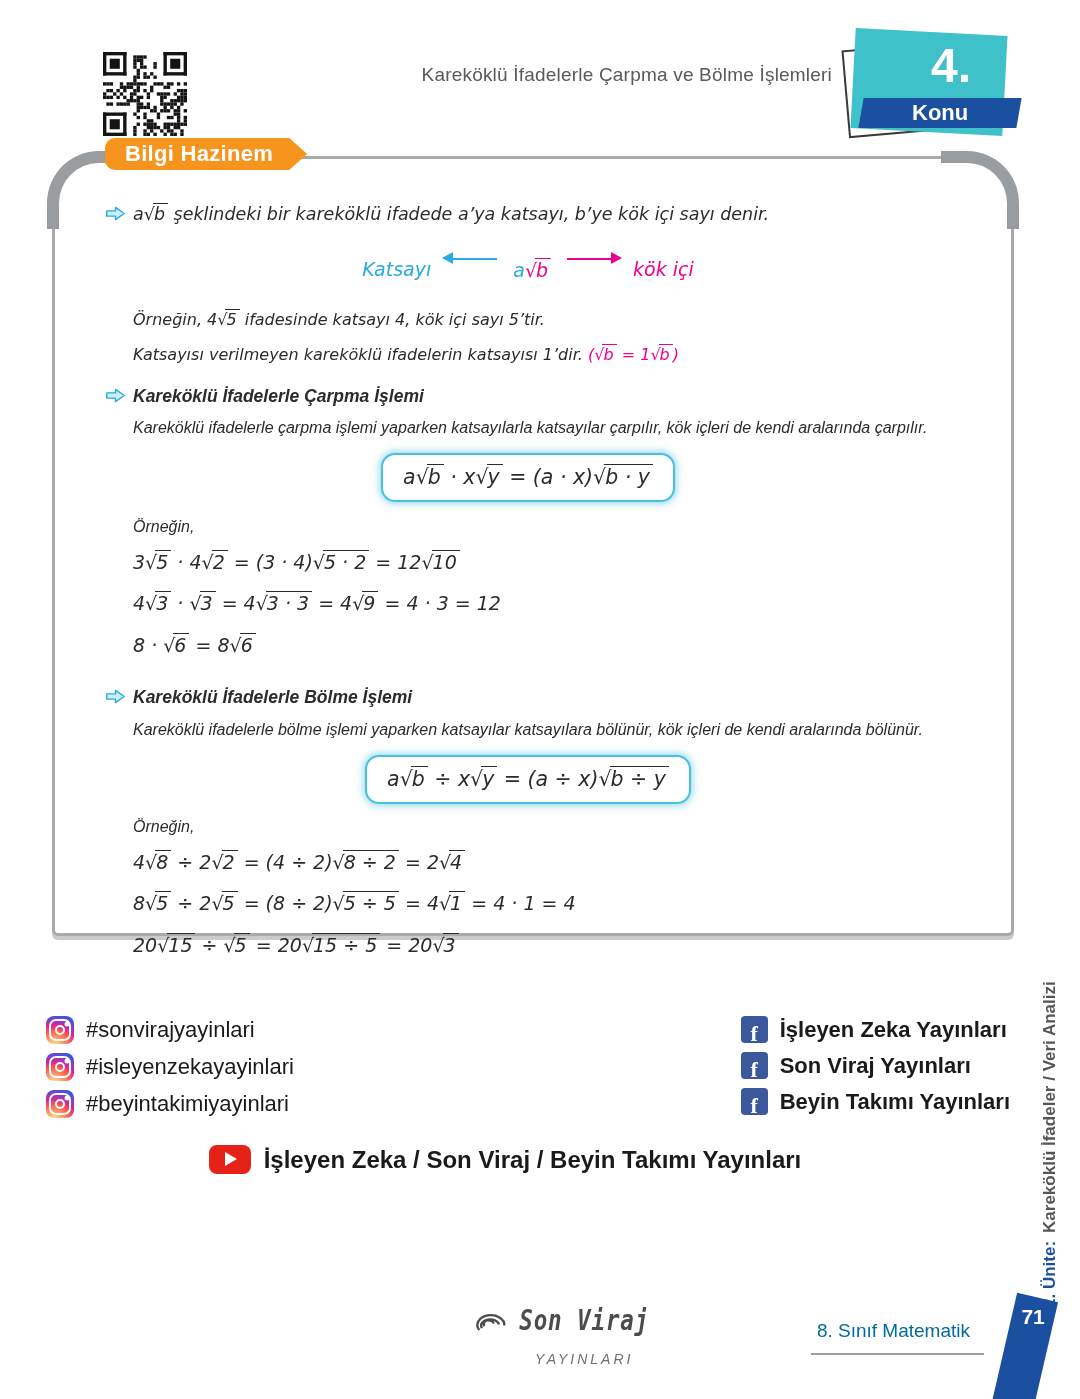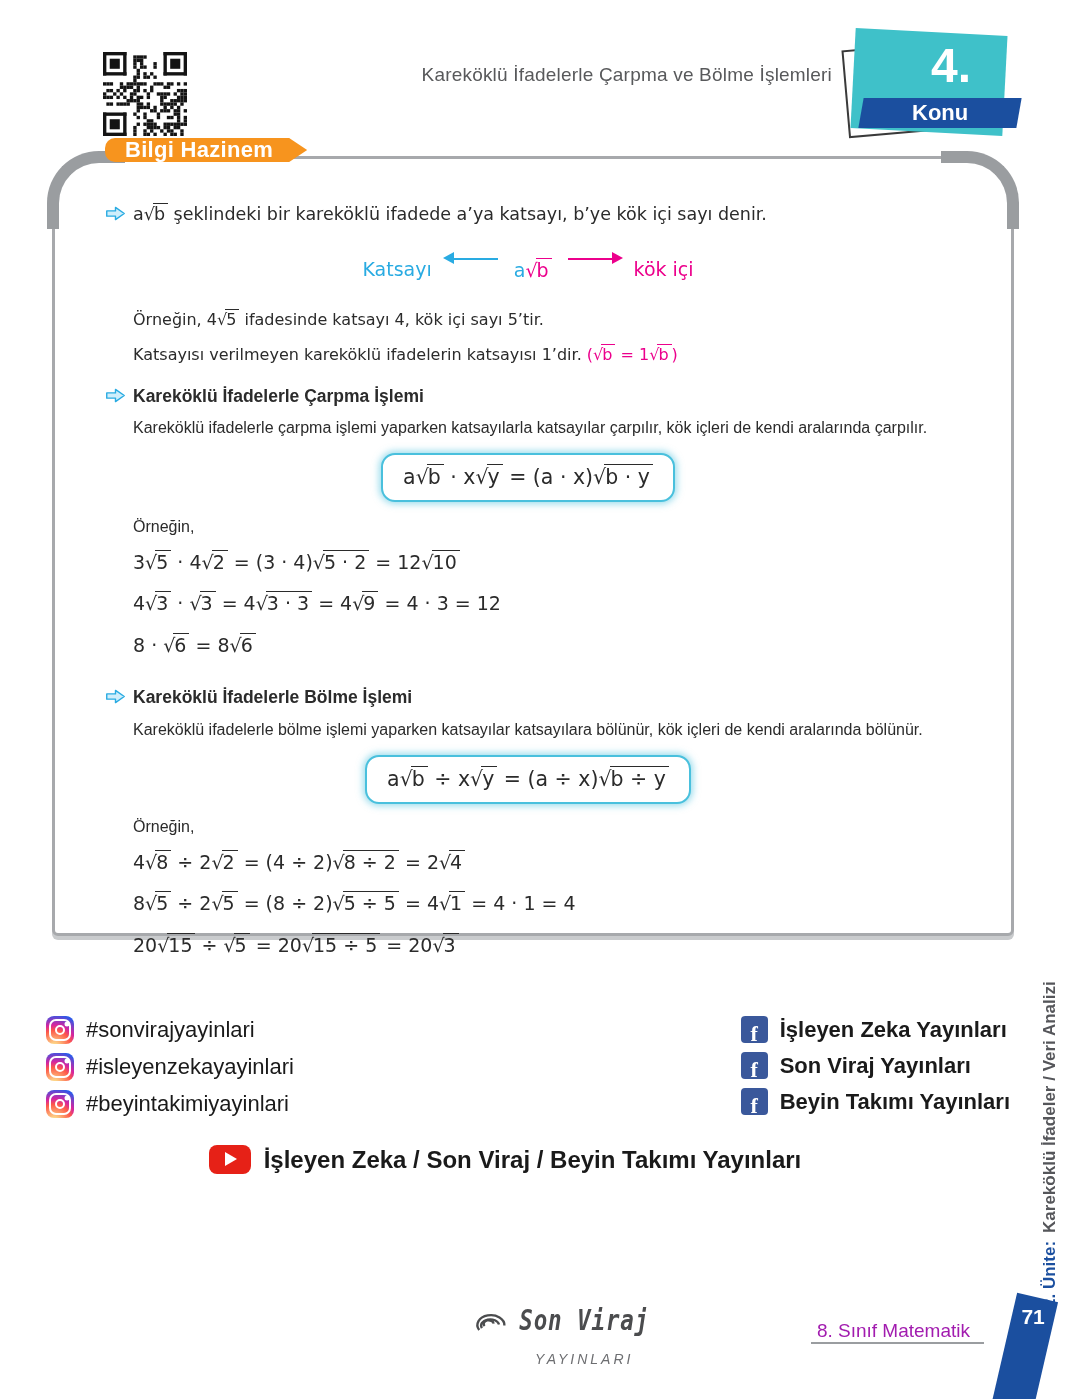--- a/index.html
+++ b/index.html
@@ -24,27 +24,27 @@
   .kb-banner span{transform:skewX(10deg);color:#fff;font-weight:bold;font-size:22px;}
 
   
   .bigbox{position:absolute;left:52px;top:156px;width:956px;height:774px;
       border:3px solid #a7a9ac;border-radius:38px 38px 6px 6px;
       box-shadow:0 4px 0 #c9cbcd;background:#fff;}
   .corner{position:absolute;width:66px;height:66px;border:0 solid #9a9da0;z-index:2;}
   .corner.tl{left:-8px;top:-8px;border-top-width:12px;border-left-width:12px;border-top-left-radius:52px;}
   .corner.tr{right:-8px;top:-8px;border-top-width:12px;border-right-width:12px;border-top-right-radius:52px;}
 
-  .badge-orange{position:absolute;left:50px;top:-21px;height:24px;z-index:5;
+  .badge-orange{position:absolute;left:50px;top:-21px;height:32px;z-index:5;
       background:#f7941e;border-radius:10px;padding:0 34px 0 20px;
       display:flex;align-items:center;
       clip-path:polygon(0 0,calc(100% - 18px) 0,100% 50%,calc(100% - 18px) 100%,0 100%);}
   .badge-orange span{color:#fff;font-weight:bold;font-size:22px;letter-spacing:.3px;}
 
-  .box-content{padding:44px 40px 0 30px;}
+  .box-content{padding:44px 40px 0 30px;font-style:italic;}
   .row{position:relative;padding-left:48px;font-size:17.5px;line-height:1.3;}
   .row.h{font-weight:bold;}
   .bullet-icon{position:absolute;left:20px;top:2px;width:21px;height:17px;}
   .plain{padding-left:48px;}
 
   .c-cyan{color:#29abe2;}
   .c-magenta{color:#ec008c;}
 
   
   .diagram{display:flex;justify-content:center;align-items:flex-start;gap:16px;
@@ -101,22 +101,22 @@
   .sb-unit{color:#1b4f9f;margin-inline-end:8px;}
   .sb-title{color:#55565a;}
 
   
   .logo{position:absolute;left:472px;top:1306px;display:flex;align-items:flex-start;gap:4px;font-style:italic;}
   .logo-text{display:flex;flex-direction:column;align-items:center;}
   .logo-name{font-size:25px;font-weight:bold;color:#4b4c4e;letter-spacing:1px;
       transform:scaleX(.9) scaleY(1.1);font-family:"DejaVu Sans Mono",monospace;}
   .logo-sub{font-size:14px;letter-spacing:3px;color:#6d6e71;margin-top:16px;}
 
-  .course{position:absolute;right:96px;top:1320px;color:#a21caf;font-size:19px;
-      border-bottom:2px solid #9a9da0;padding:0 14px 0 6px;}
+  .course{position:absolute;right:96px;top:1320px;color:#0369a1;font-size:19px;
+      border-bottom:2px solid #9a9da0;padding:0 14px 11px 6px;}
   .pagebar{position:absolute;right:34px;top:1296px;width:42px;height:112px;
       background:#1b4f9f;transform:rotate(13deg);}
   .pagebar span{display:block;margin-top:8px;text-align:center;color:#fff;
       font-weight:bold;font-size:21px;transform:rotate(-13deg);}
 </style>
 </head>
 <body>
 
 <svg class="qr" id="qr" viewBox="0 0 84 84">
     <rect x="0" y="0" width="23.52" height="3.36" fill="#141414"></rect>

